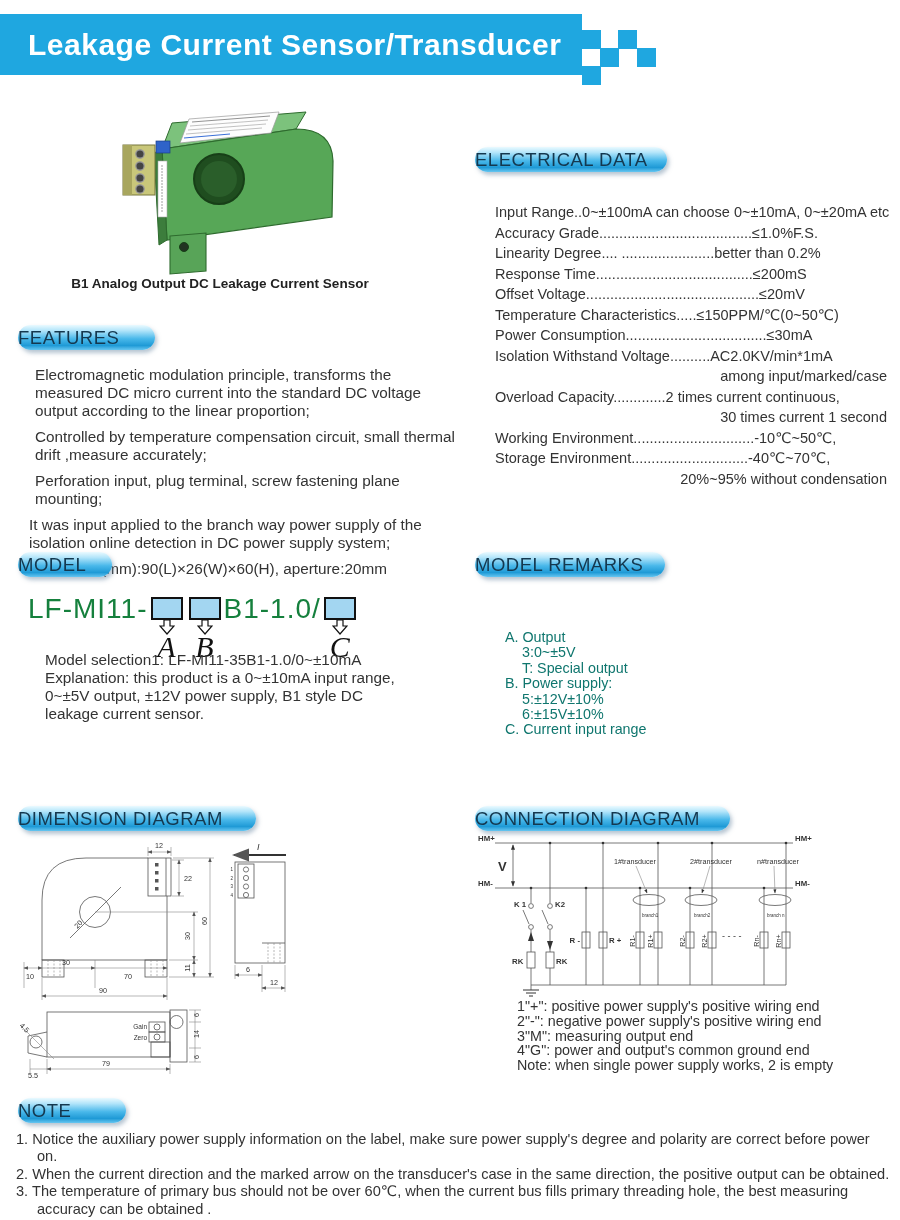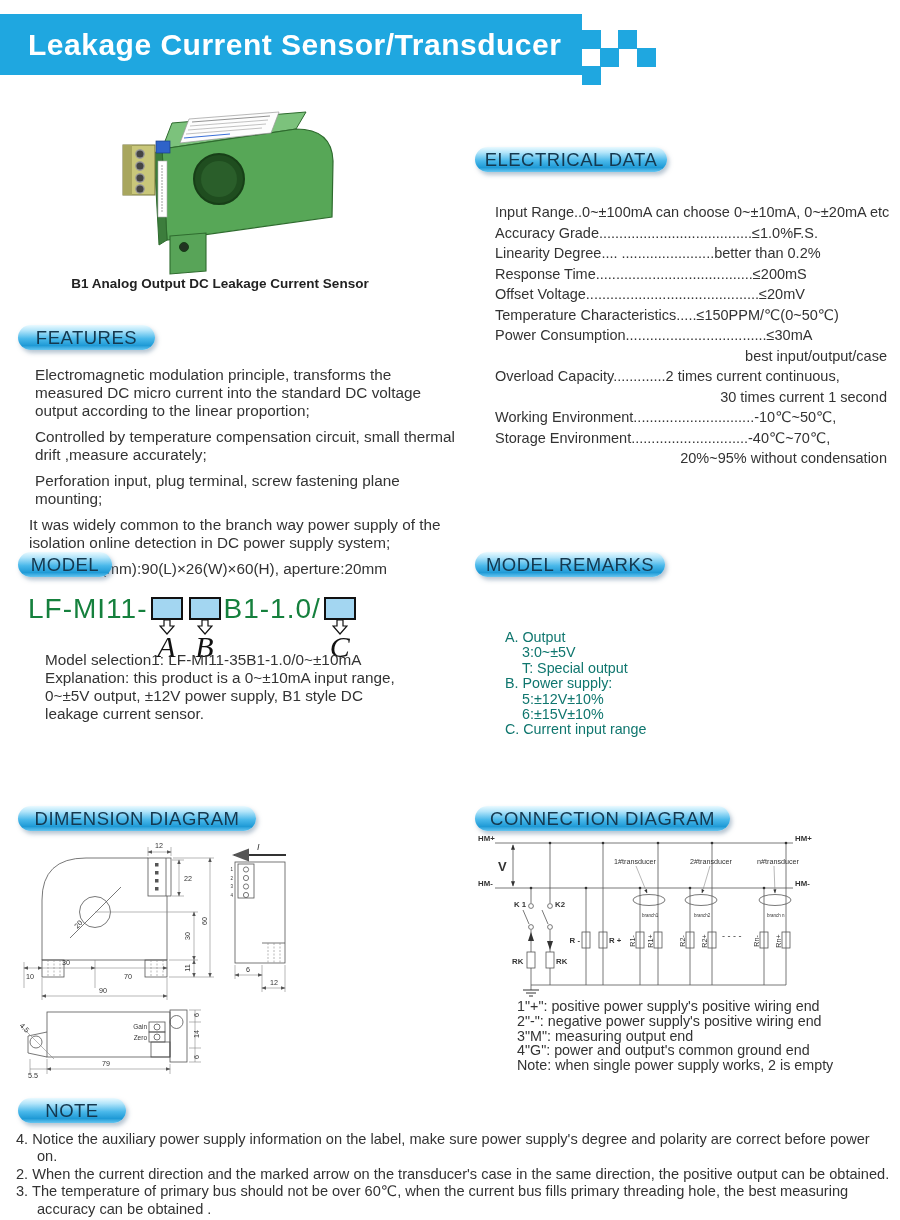--- a/index.html
+++ b/index.html
@@ -7,21 +7,21 @@
         font-family:"Liberation Sans","DejaVu Sans",sans-serif;color:#333;}
   
   .hbar{position:absolute;left:0;top:14px;width:582px;height:61px;background:#1fa7e0;}
   .htitle{position:absolute;left:28px;top:0;line-height:61px;font-size:30px;font-weight:bold;
           color:#fff;letter-spacing:.5px;white-space:nowrap;}
   .csq{position:absolute;width:19px;height:19px;background:#1fa7e0;}
   
   .pill{position:absolute;height:25px;border-radius:13px;
         background:linear-gradient(180deg,#eafaff 0%,#b3e5fa 22%,#49b8ea 55%,#1f9ad6 82%,#66c6f1 100%);
         box-shadow:2px 3px 4px rgba(110,140,165,.5);
-        color:#14384f;font-size:18.5px;letter-spacing:.5px;text-align:center;line-height:25px;white-space:nowrap;}
+        color:#14384f;font-size:18.5px;letter-spacing:.5px;text-align:left;line-height:25px;white-space:nowrap;}
   
   .feat{position:absolute;left:21px;top:358px;width:447px;font-size:15.3px;line-height:18px;color:#333;}
   .feat p{margin:8px;}
   .feat p.ind{padding-left:6px;}
   
   .caption{position:absolute;left:30px;top:276px;width:380px;text-align:center;
            font-size:13.5px;font-weight:bold;color:#222;}
   
   .espec{position:absolute;left:495px;top:202px;width:392px;font-size:14.5px;line-height:20.5px;color:#333;}
   .espec div{white-space:nowrap;}
@@ -97,34 +97,35 @@
     <circle cx="74" cy="142" r="4.5" fill="#223322" stroke="#173f17" stroke-width="1"></circle>
   </svg>
 
   <div class="caption">B1 Analog Output DC Leakage Current Sensor</div>
 
   <div class="pill" style="left:18px;top:325px;width:137px;">FEATURES</div>
   <div class="feat">
     <p class="ind">Electromagnetic modulation principle, transforms the measured DC micro current into the standard DC voltage output according to the linear proportion;</p>
     <p class="ind">Controlled by temperature compensation circuit, small thermal drift ,measure accurately;</p>
     <p class="ind">Perforation input, plug terminal, screw fastening plane mounting;</p>
-    <p>It was widely common to the branch way power supply of the isolation online detection in DC power supply system;</p>
+    <p>It was input applied to the branch way power supply of the isolation online detection in DC power supply system;</p>
     <p>Dimension(mm):90(L)×26(W)×60(H), aperture:20mm</p>
   </div>
 
   <div class="pill" style="left:475px;top:147px;width:192px;">ELECTRICAL DATA</div>
   <div class="espec">
     <div>Input Range..0~±100mA can choose 0~±10mA, 0~±20mA etc</div>
     <div>Accuracy Grade......................................≤1.0%F.S.</div>
     <div>Linearity Degree.... .......................better than 0.2%</div>
     <div>Response Time.......................................≤200mS</div>
     <div>Offset Voltage...........................................≤20mV</div>
     <div>Temperature Characteristics.....≤150PPM/℃(0~50℃)</div>
     <div>Power Consumption...................................≤30mA</div>
-    <div class="al-r">best input/output/case</div>
+    <div>Isolation Withstand Voltage..........AC2.0KV/min*1mA</div>
+    <div class="al-r">among input/marked/case</div>
     <div>Overload Capacity.............2 times current continuous,</div>
     <div class="al-r">30 times current 1 second</div>
     <div>Working Environment..............................-10℃~50℃,</div>
     <div>Storage Environment.............................-40℃~70℃,</div>
     <div class="al-r">20%~95% without condensation</div>
   </div>
 
   <div class="pill" style="left:18px;top:552px;width:94px;">MODEL</div>
   <div class="model-line">
     <span class="mtext">LF-MI11-</span>
@@ -399,18 +400,18 @@
   <div class="cnotes">
     <div>1"+": positive power supply's positive wiring end</div>
     <div>2"-": negative power supply's positive wiring end</div>
     <div>3"M": measuring output end</div>
     <div>4"G": power and output's common ground end</div>
     <div>Note: when single power supply works, 2 is empty</div>
   </div>
 
   <div class="pill" style="left:18px;top:1098px;width:108px;">NOTE</div>
   <div class="nitems">
-    <div>4. Notice the auxiliary power supply information on the label, make sure power supply's degree and polarity are correct before power on.</div>
+    <div>1. Notice the auxiliary power supply information on the label, make sure power supply's degree and polarity are correct before power on.</div>
     <div>2. When the current direction and the marked arrow on the transducer's case in the same direction, the positive output can be obtained.</div>
     <div>3. The temperature of primary bus should not be over 60℃, when the current bus fills primary threading hole, the best measuring accuracy can be obtained .</div>
   </div>
 
 </div>
 
 </body></html>

